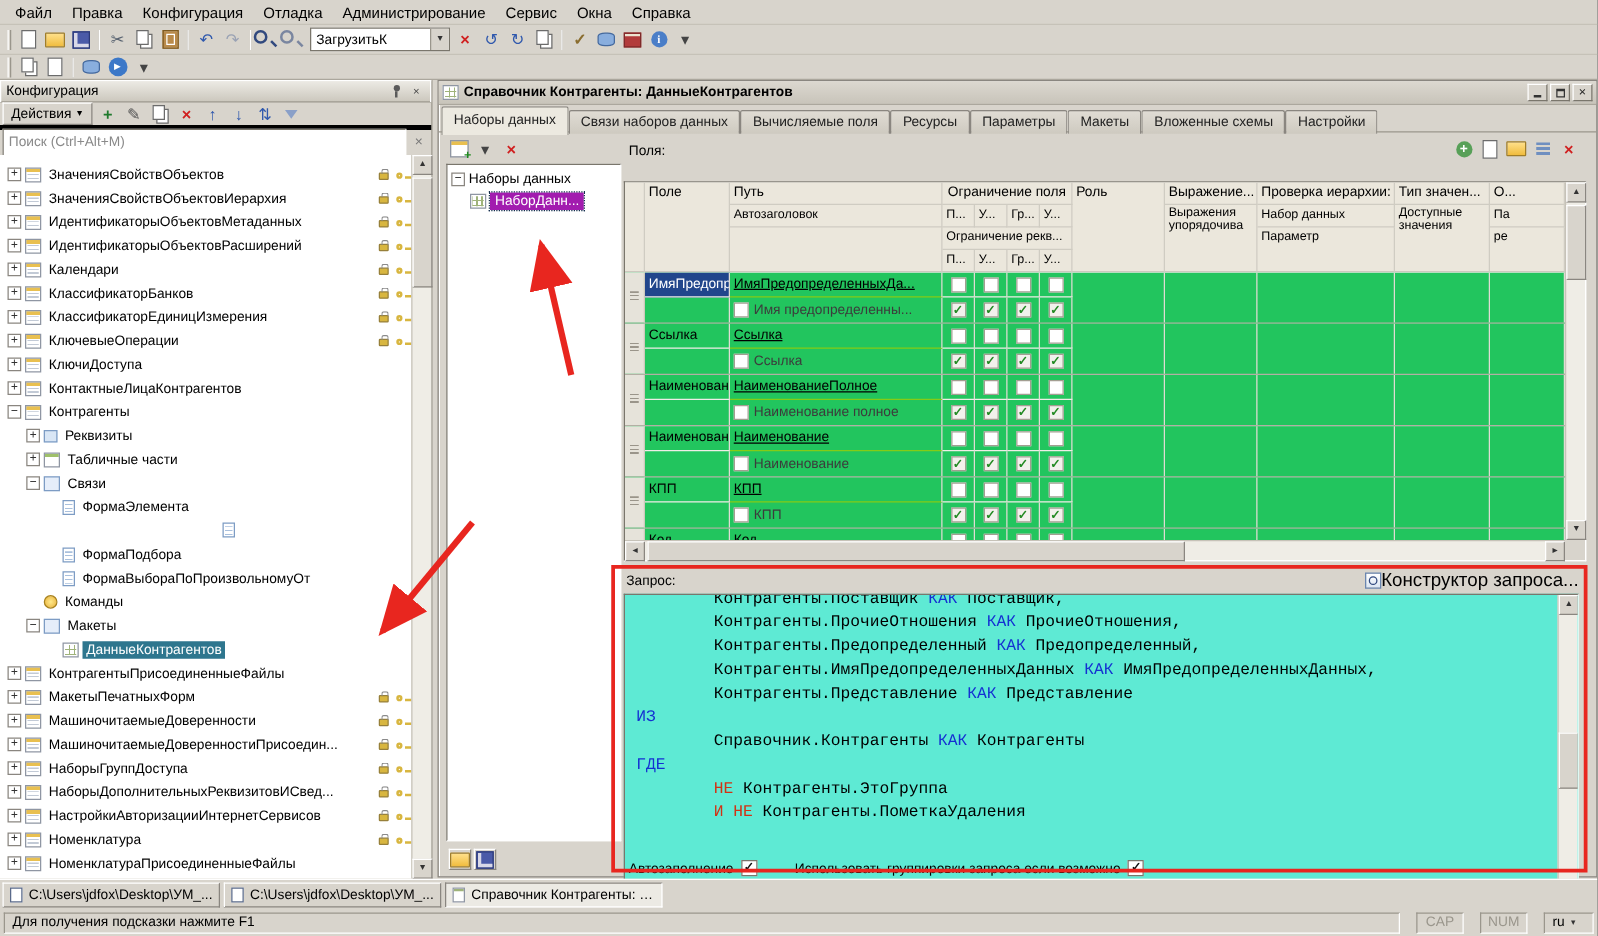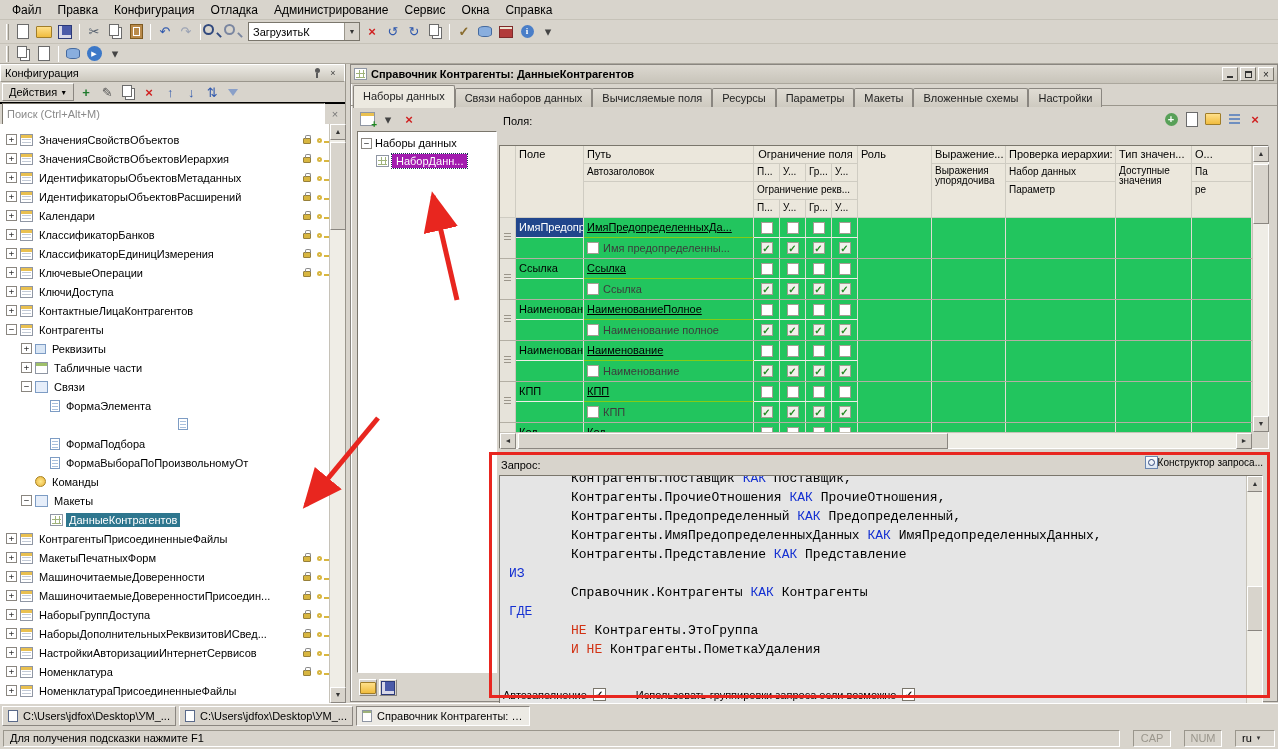--- a/index.html
+++ b/index.html
@@ -55,21 +55,21 @@
   .k-constr{width:13px;height:13px;border:1px solid #6a86b0;background:linear-gradient(#fff,#dce6f2);position:relative;display:inline-block;flex:none;}
   .k-constr::after{content:"";position:absolute;width:5px;height:5px;border:1px solid #31497e;border-radius:50%;left:2px;top:2px;}
 
   
   .dock{position:absolute;left:0;top:64px;width:346px;height:639px;background:#d8d4cc;border-right:1px solid #9a968c;}
   .dock-title{height:18px;display:flex;align-items:center;padding:0 4px;font-size:11px;
               background:linear-gradient(#eceae4,#ccc8be);border:1px solid #fff;border-bottom-color:#9a968c;}
   .dock-btns{margin-left:auto;display:flex;gap:2px;}
   .dbtn{width:14px;height:13px;display:flex;flex-direction:column;align-items:center;justify-content:center;
         font-size:9px;color:#444;cursor:default;}
-  .actions{height:22px;display:flex;align-items:center;gap:2px;padding:0 2px;border-bottom:2px solid #000000;}
+  .actions{height:22px;display:flex;align-items:center;gap:2px;padding:0 2px;border-bottom:4px solid #000000;}
   .act-btn{height:18px;border:1px solid;border-color:#fff #8a8680 #8a8680 #fff;background:#d8d4cc;
            font-family:"Liberation Sans",sans-serif;font-size:11px;padding:0 6px;display:flex;align-items:center;gap:3px;}
   .searchrow{height:20px;display:flex;align-items:center;padding:0 2px;gap:2px;}
   .searchbox{flex:1;height:22px;border:1px solid;border-color:#7a766c #fff #fff #7a766c;background:#fff;
              font-family:"Liberation Sans",sans-serif;font-size:11px;padding:0 4px;outline:none;}
   .searchbox::placeholder{color:#8a8a8a;}
   .sclose{width:16px;height:16px;display:flex;align-items:center;justify-content:center;color:#777;font-size:11px;}
   .ctree{position:absolute;left:0;top:60px;bottom:0;width:330px;overflow:hidden;background:#fff;padding-top:6px;}
   .trow{position:relative;height:19px;display:flex;align-items:center;gap:3px;white-space:nowrap;font-size:11px;}
   .exp{width:11px;height:11px;border:1px solid #8a8680;background:#fff;font-size:9px;line-height:9px;text-align:center;
@@ -165,22 +165,22 @@
   .f-sub{display:flex;align-items:center;gap:4px;padding:0 3px;}
   .f-sub .cb{margin:0;}
   .subtext{color:#3c3c3c;font-size:11px;overflow:hidden;}
   .vs{position:absolute;right:0;top:0;bottom:16px;width:16px;background:#efede6;border-left:1px solid #c6c2b8;}
   .hs{position:absolute;left:0;bottom:0;right:16px;height:16px;background:#efede6;border-top:1px solid #c6c2b8;}
   .hs .sarrow{top:0;}
   .scorner{position:absolute;right:0;bottom:0;width:16px;height:16px;background:#d8d4cc;}
 
   
   .qlabel{position:absolute;left:148px;top:352px;font-size:11px;}
-  .qconstr{position:absolute;right:12px;top:349px;display:flex;align-items:center;gap:0;font-size:10px;cursor:default;margin-left:26px;}
-  .qbox{position:absolute;left:146px;top:368px;right:12px;height:250px;background:#e5e5e5;
+  .qconstr{position:absolute;right:12px;top:349px;display:flex;align-items:center;gap:0;font-size:15px;cursor:default;margin-left:26px;}
+  .qbox{position:absolute;left:146px;top:368px;right:12px;height:250px;background:#5eead4;
         border:1px solid;border-color:#7a766c #fff #fff #7a766c;overflow:hidden;}
   .qinner{position:absolute;left:1px;top:0;right:16px;bottom:1px;overflow:hidden;margin-top:-7px;}
   .qline{white-space:pre;font-family:"Liberation Mono","DejaVu Sans Mono",monospace;font-size:13px;
          height:19px;line-height:19px;padding-left:8px;}
   .qi{padding-left:70px;}
   .qpl{color:#000;}
   .qkw{color:#1430d2;}
   .qrd{color:#d23214;}
   .qvs{position:absolute;right:0;top:0;bottom:0;width:16px;background:#efede6;border-left:1px solid #c6c2b8;}
   .qchecks{position:absolute;left:150px;top:581px;display:flex;gap:30px;align-items:center;font-size:11px;}

